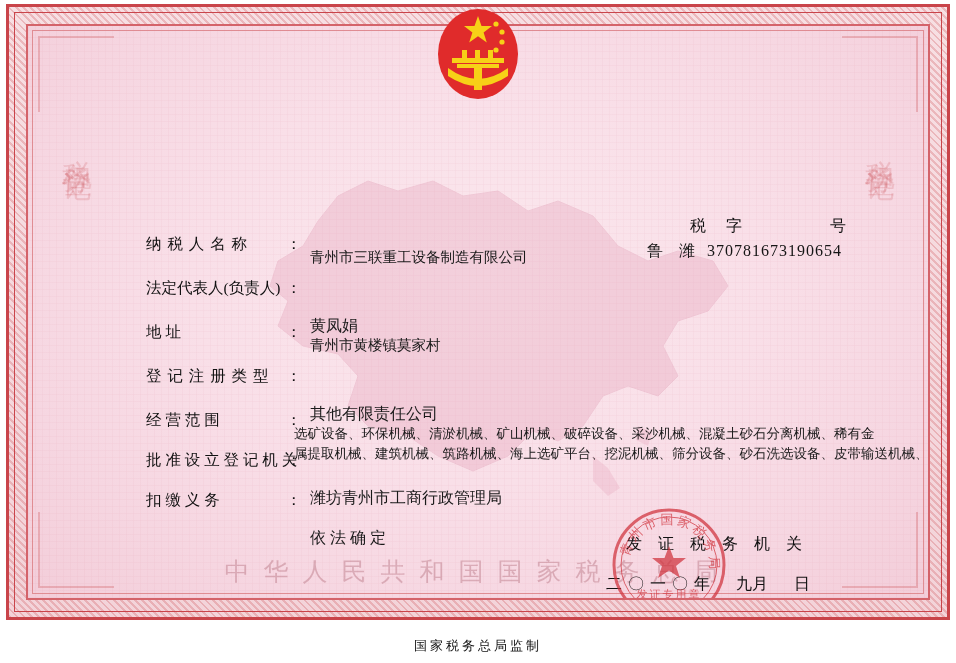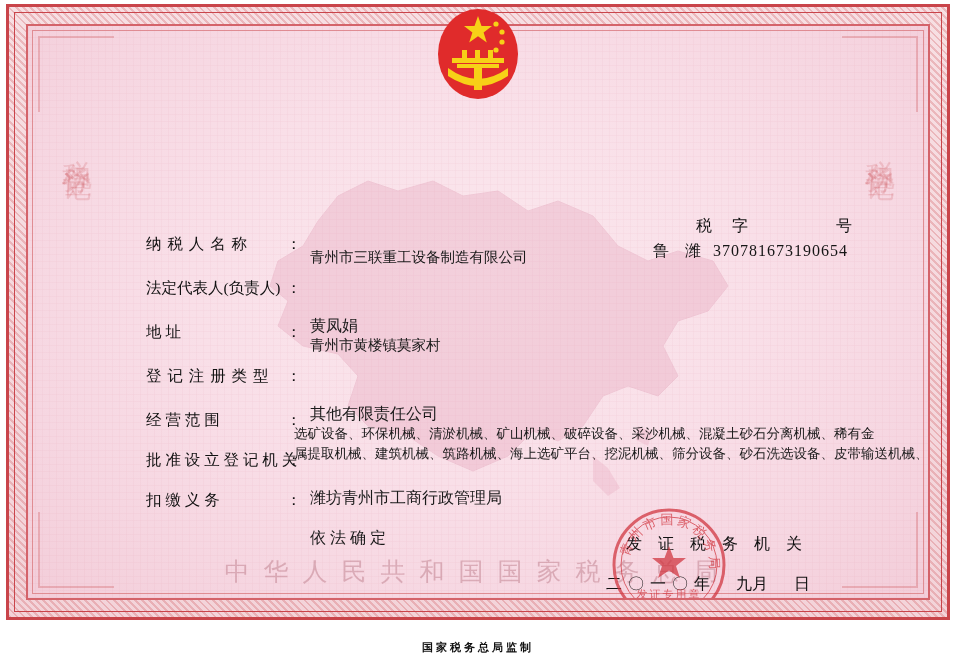--- a/index.html
+++ b/index.html
@@ -148,21 +148,21 @@
     font-size: 50px;
     letter-spacing: 22px;
     color: #111111;
     text-indent: 22px;
     z-index: 5;
   }
 
   
   .serial-row {
     position: absolute;
-    right: 76px;
+    right: 82px;
     top: 190px;
     z-index: 5;
     font-size: 16px;
     color: #111;
     text-align: right;
     white-space: nowrap;
   }
   .serial-label {
     display: inline-block;
     letter-spacing: 8px;
@@ -275,25 +275,24 @@
     z-index: 7;
     opacity: 0.72;
   }
 
   .footer-note {
     position: absolute;
     left: 0;
     right: 0;
     bottom: 8px;
     text-align: center;
-    font-size: 11px;
+    font-size: 13px;
     letter-spacing: 3px;
     color: #111;
     font-family: "Liberation Serif", "DejaVu Serif", serif;
-    font-weight: bold;
   }
 </style>
 </head>
 <body>
 
 <div class="cert-wrap">
 
   <div class="outer-frame"></div>
 
   <div class="inner-frame">

